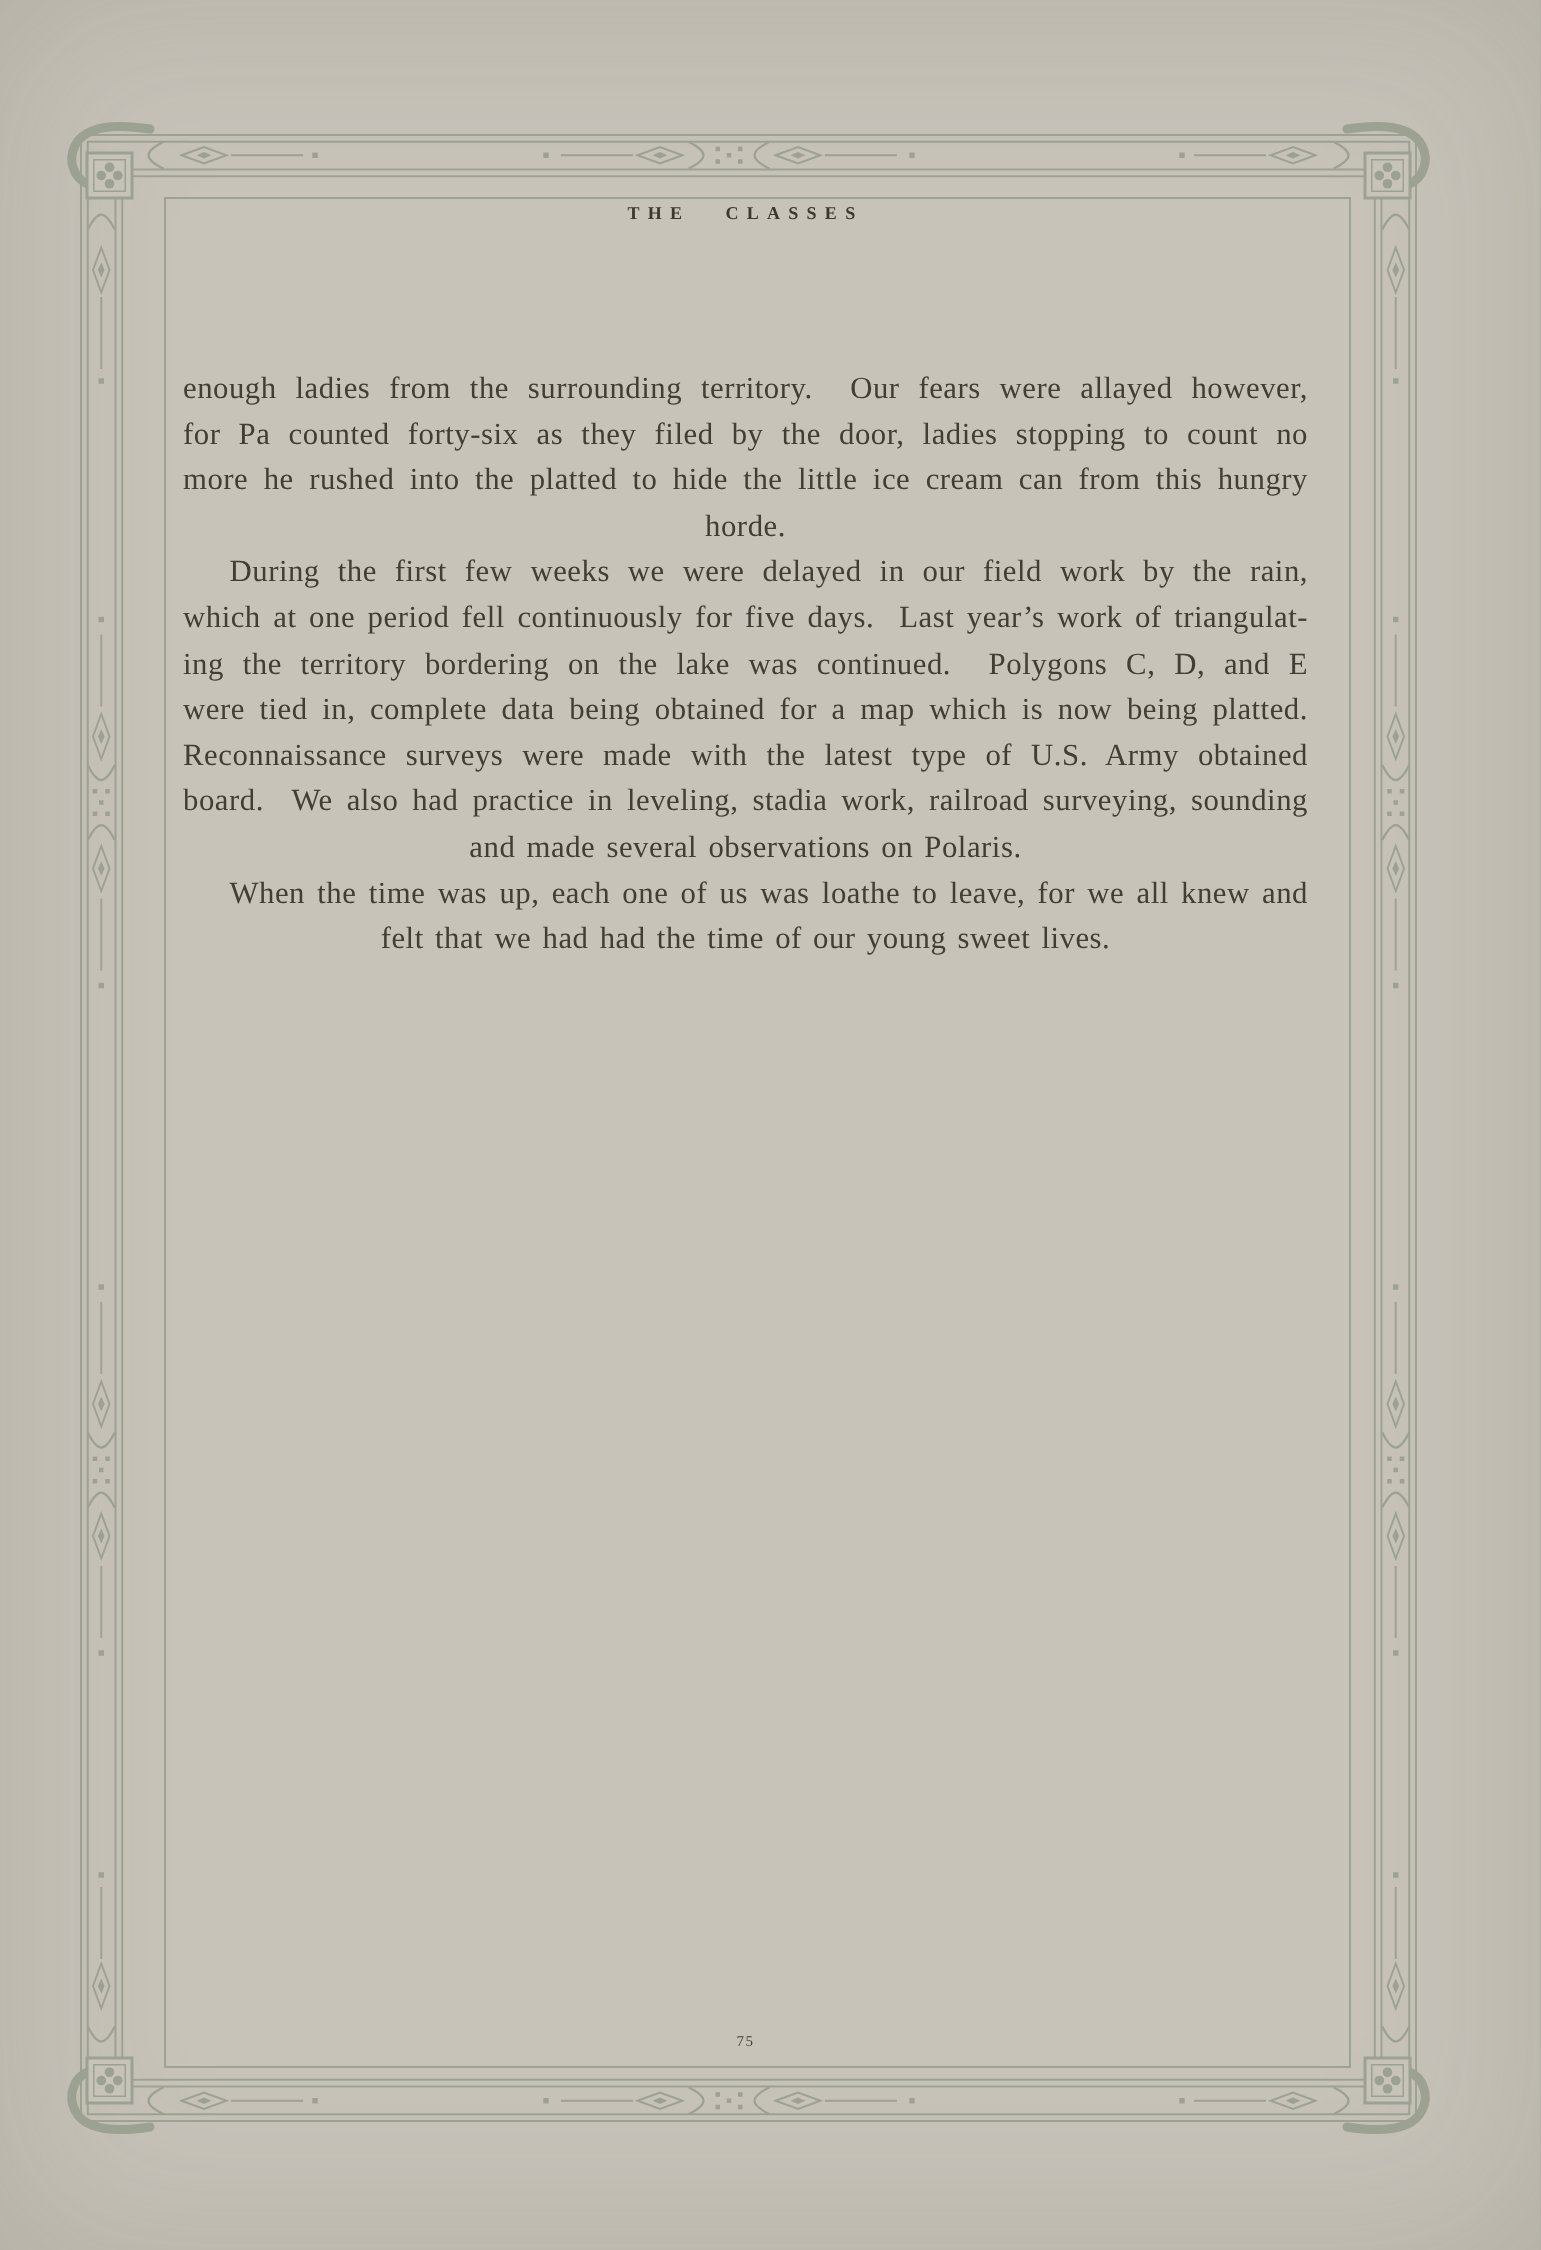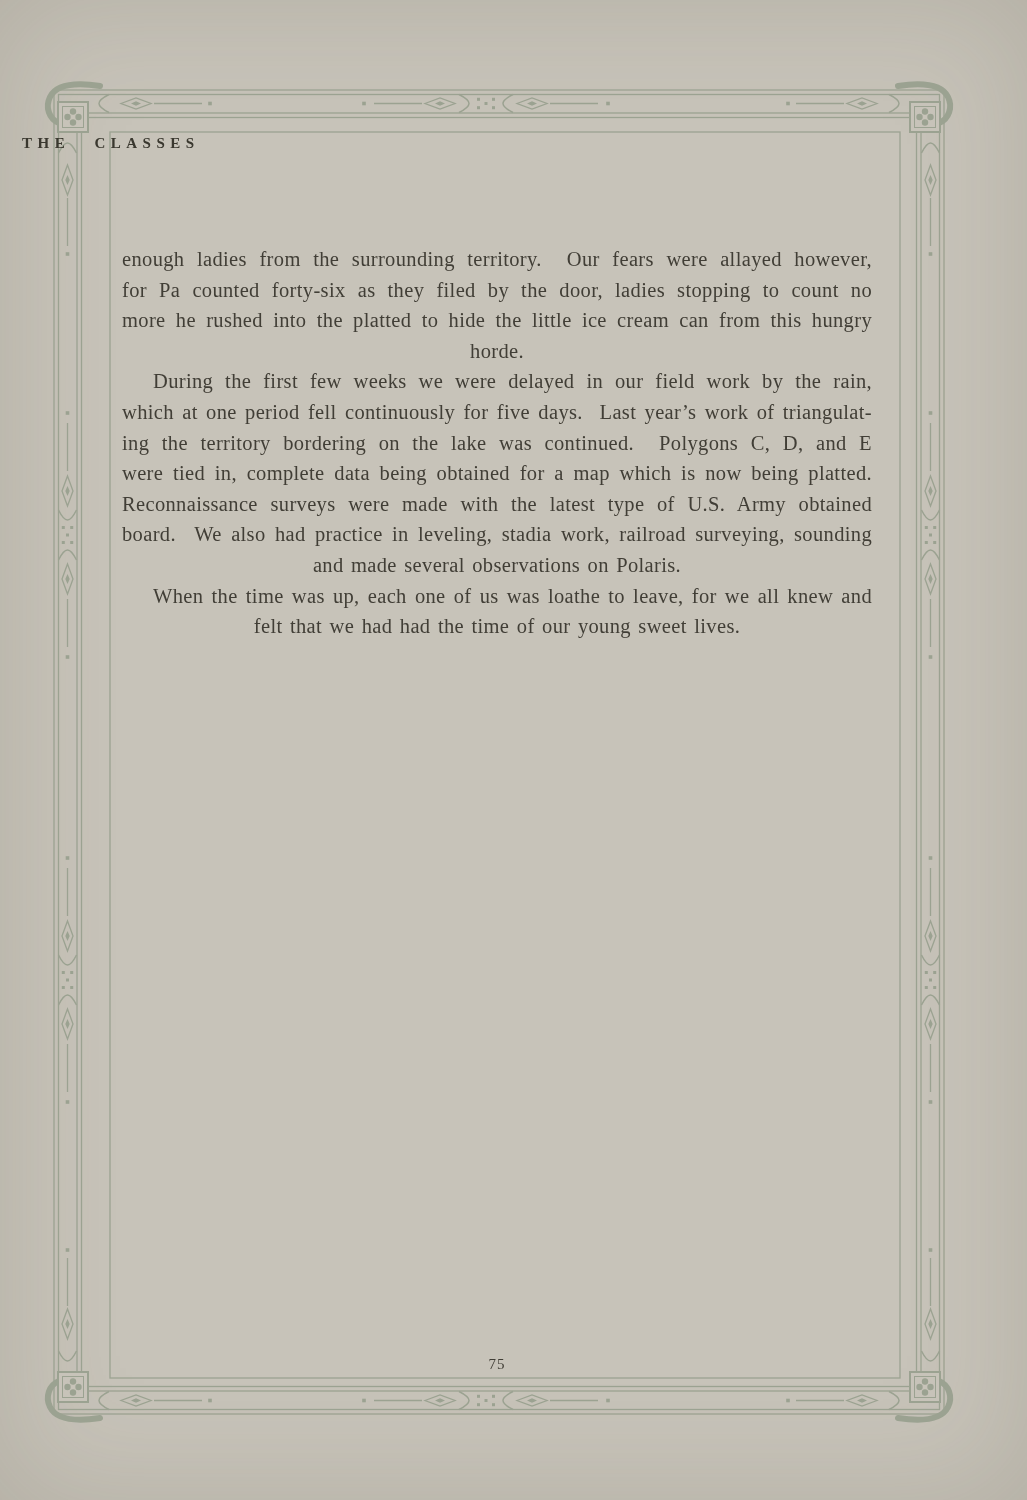--- a/index.html
+++ b/index.html
@@ -11,43 +11,43 @@
     overflow:hidden;
     box-shadow:inset 0 0 120px rgba(88,82,66,0.18);
     font-family:"Liberation Serif","DejaVu Serif",serif;
   }
   .frame-svg{position:absolute;left:0;top:0;}
   .fr{stroke:var(--frame);fill:none;stroke-width:1.3;}
   .frF{fill:var(--frame);stroke:none;}
   .scroll{stroke:var(--frame);fill:none;stroke-width:6;stroke-linecap:round;}
   .running-header{
     position:absolute;left:0;top:135px;width:994px;
-    font-size:15px;font-weight:bold;
+    text-align:center;
+    font-size:12px;font-weight:bold;
     letter-spacing:5.5px;word-spacing:15px;
     color:var(--headerInk);
-    margin-left:22px;
   }
   .textblock{
     position:absolute;left:122px;top:196px;width:750px;
     color:var(--ink);
     margin-top:48px;
   }
   .para{margin:0;}
   .line{
     font-size:20.5px;line-height:30.6px;
     letter-spacing:0.35px;word-spacing:2px;
     white-space:pre-wrap;
   }
   .line.just{text-align:justify;text-align-last:justify;}
   .line.last{text-align:center;}
   .line.indent{text-indent:31px;}
   .pagenum{
     position:absolute;left:0;top:1356px;width:994px;
     text-align:center;
-    font-size:15px;letter-spacing:1px;
+    font-size:10px;letter-spacing:1px;
     color:var(--ink);
   }
 </style>
 </head>
 <body>
 
 <div class="page">
 
   <svg class="frame-svg" width="1027" height="1500" viewBox="0 0 1027 1500">
     <defs>

